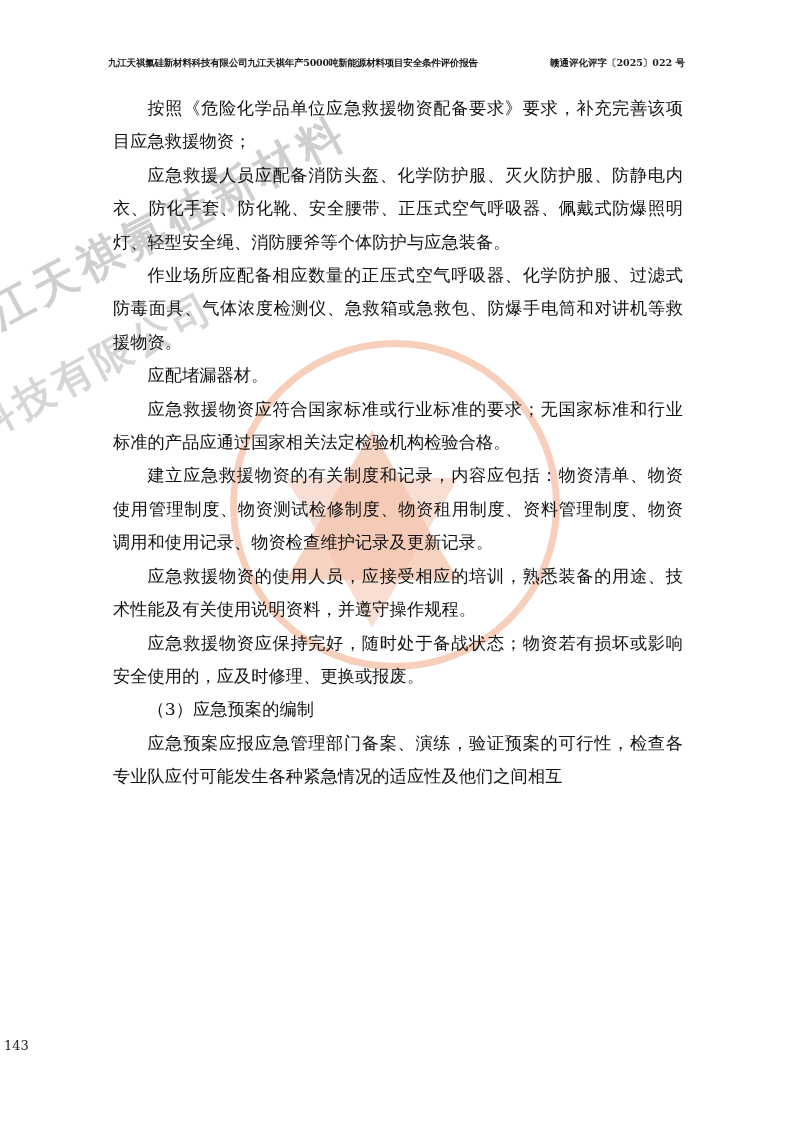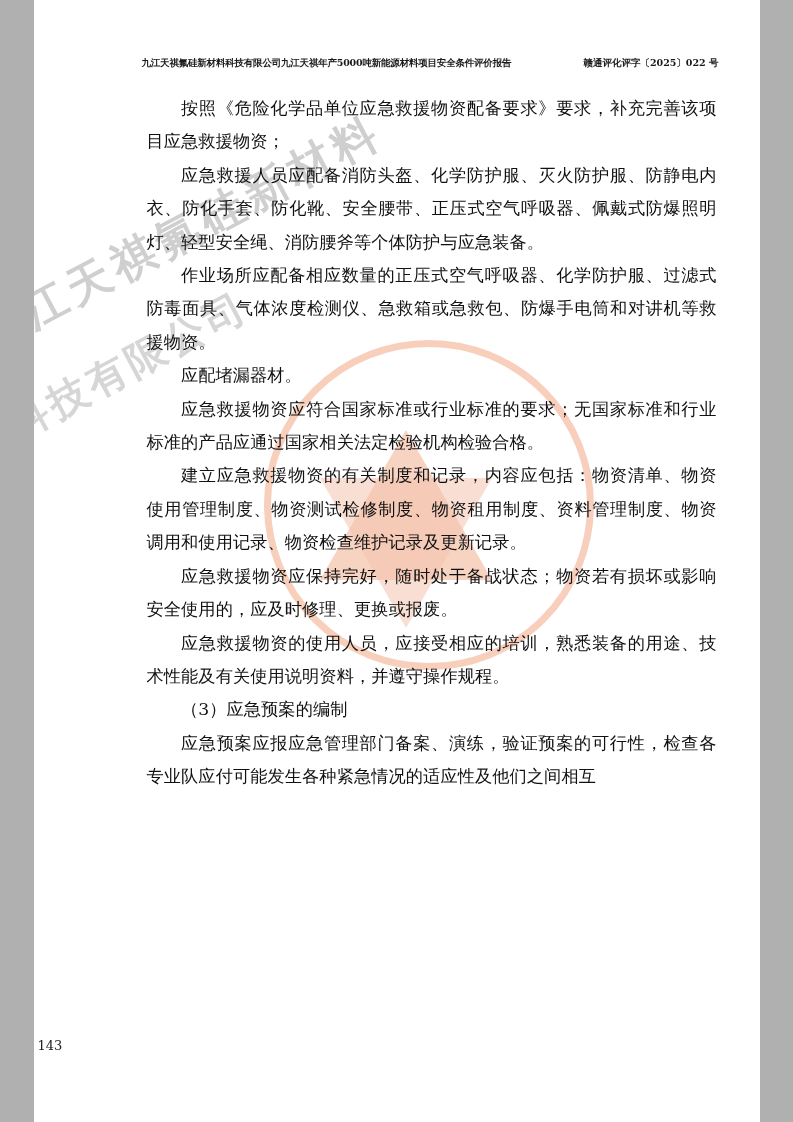--- a/index.html
+++ b/index.html
@@ -5,21 +5,21 @@
   html, body {
     margin: 0;
     padding: 0;
     background: #b0b0b0;
   }
   body {
     font-family: "DejaVu Serif", "Liberation Serif", serif;
   }
   .page {
     position: relative;
-    width: 726px;
+    width: 793px;
     height: 1122px;
     background: #ffffff;
     margin: 0 auto;
     overflow: hidden;
   }
   .header {
     position: absolute;
     top: 52px;
     left: 0;
     width: 793px;
@@ -167,21 +167,21 @@
     <div class="wm-text2">科技有限公司</div>
   </div>
 
   <div class="content">
     <p>按照《危险化学品单位应急救援物资配备要求》要求，补充完善该项目应急救援物资；</p>
     <p>应急救援人员应配备消防头盔、化学防护服、灭火防护服、防静电内衣、防化手套、防化靴、安全腰带、正压式空气呼吸器、佩戴式防爆照明灯、轻型安全绳、消防腰斧等个体防护与应急装备。</p>
     <p>作业场所应配备相应数量的正压式空气呼吸器、化学防护服、过滤式防毒面具、气体浓度检测仪、急救箱或急救包、防爆手电筒和对讲机等救援物资。</p>
     <p>应配堵漏器材。</p>
     <p>应急救援物资应符合国家标准或行业标准的要求；无国家标准和行业标准的产品应通过国家相关法定检验机构检验合格。</p>
     <p>建立应急救援物资的有关制度和记录，内容应包括：物资清单、物资使用管理制度、物资测试检修制度、物资租用制度、资料管理制度、物资调用和使用记录、物资检查维护记录及更新记录。</p>
+    <p>应急救援物资的使用人员，应接受相应的培训，熟悉装备的用途、技术性能及有关使用说明资料，并遵守操作规程。</p>
     <p>应急救援物资应保持完好，随时处于备战状态；物资若有损坏或影响安全使用的，应及时修理、更换或报废。</p>
-    <p>应急救援物资的使用人员，应接受相应的培训，熟悉装备的用途、技术性能及有关使用说明资料，并遵守操作规程。</p>
     <p>（3）应急预案的编制</p>
     <p>应急预案应报应急管理部门备案、演练，验证预案的可行性，检查各专业队应付可能发生各种紧急情况的适应性及他们之间相互</p>
   </div>
 
   <div class="pagenum">143</div>
 
 </div>
 
 </body></html>

